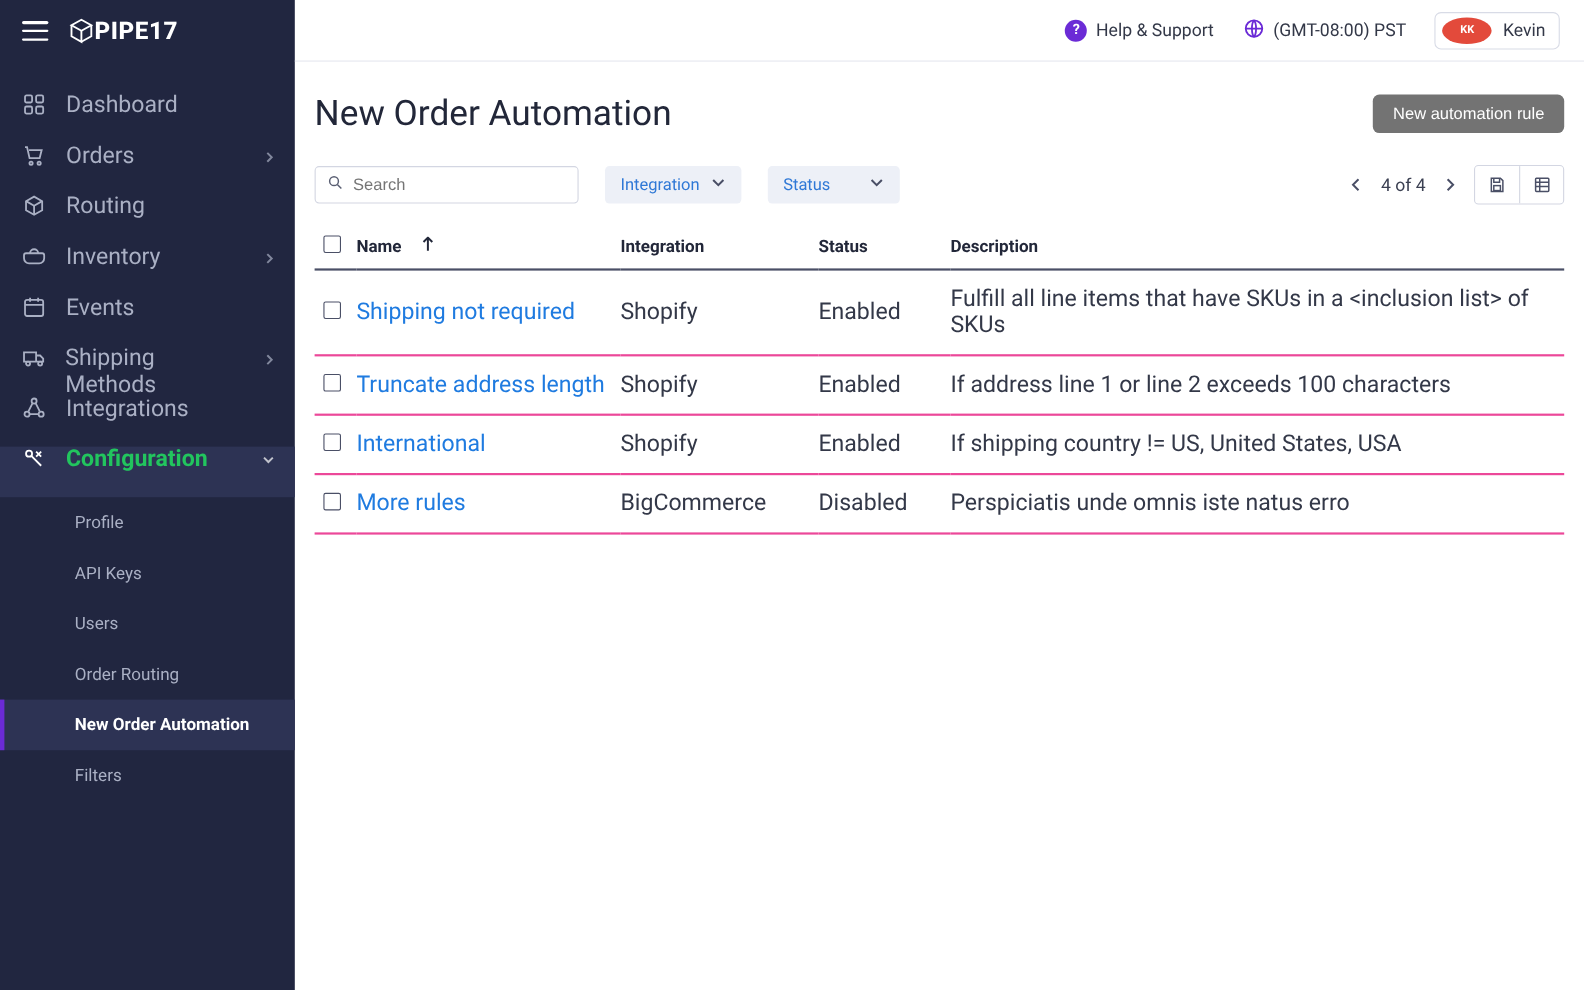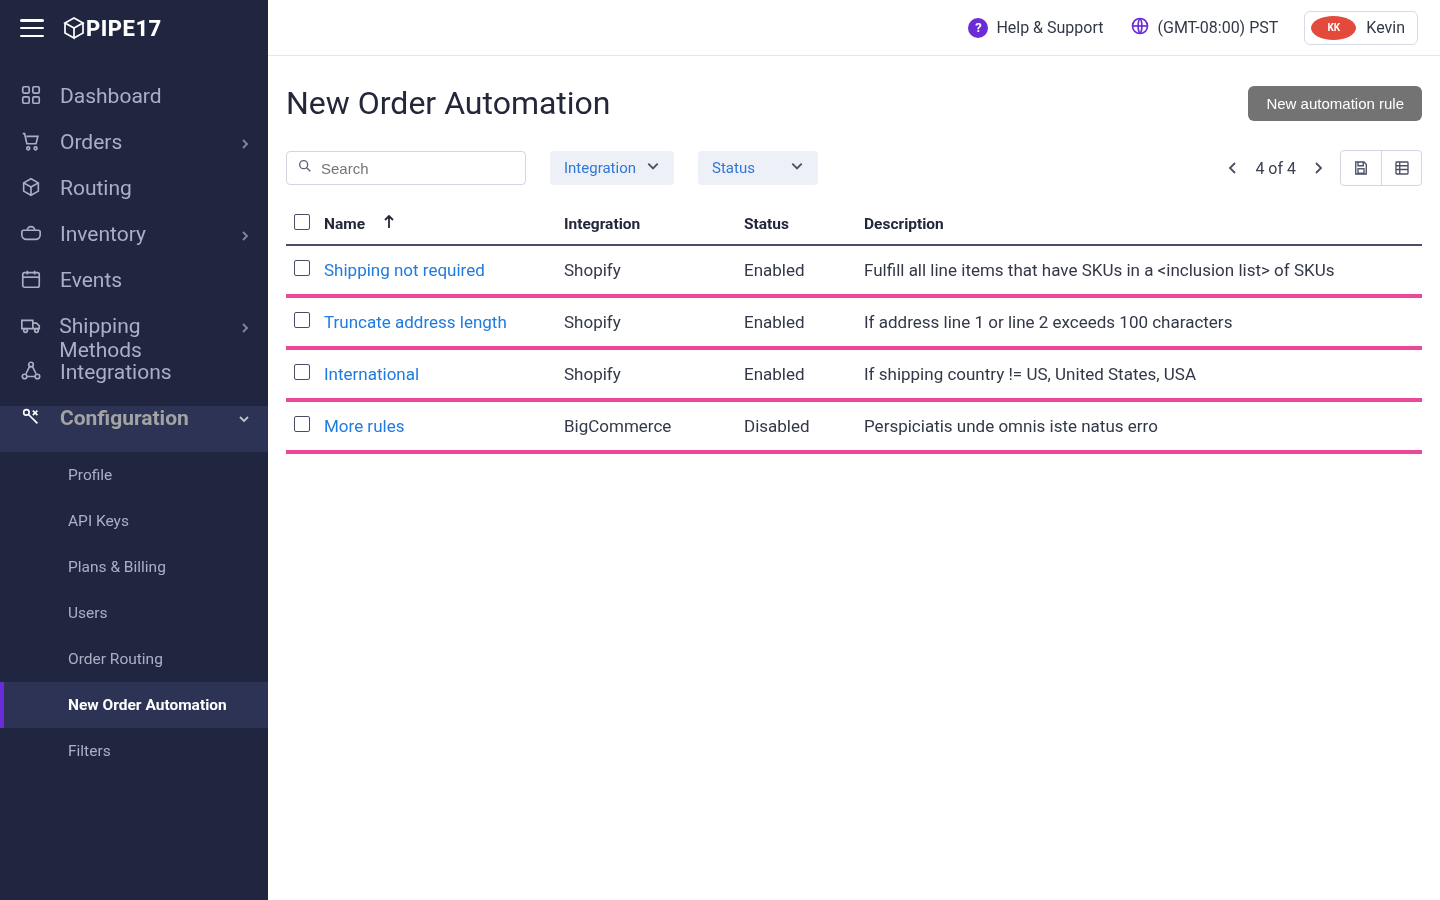--- a/index.html
+++ b/index.html
@@ -10,21 +10,21 @@
   .sidebar { width: 268px; background: #212640; color: #c4c7d6; display: flex; flex-direction: column; flex-shrink: 0; }
   .sb-top { height: 56px; display: flex; align-items: center; padding: 0 20px; gap: 18px; }
   .hamburger { width: 24px; height: 18px; display: flex; flex-direction: column; justify-content: space-between; cursor: pointer; }
   .hamburger span { display: block; height: 2.5px; background: #fff; border-radius: 2px; }
   .logo { display: flex; align-items: center; gap: 0; color: #fff; font-weight: 800; letter-spacing: 0.5px; font-size: 22px; }
   .logo-cube { width: 24px; height: 24px; display: inline-flex; }
   .nav { padding-top: 28px; display: flex; flex-direction: column; }
   .nav-item { display: flex; align-items: flex-start; height: 46px; padding: 0 18px; gap: 16px; color: #aab0c4; cursor: pointer; font-size: 21px; }
   .nav-item .icon { width: 26px; display: flex; justify-content: center; }
   .nav-item .chev { margin-left: auto; opacity: 0.7; }
-  .nav-item.active { background: #2d3354; color: #a3a3a3; }
+  .nav-item.active { background: #2d3354; color: #22c55e; }
   .sub-nav { display: flex; flex-direction: column; }
   .sub-item { height: 46px; display: flex; align-items: center; padding-left: 68px; font-size: 15.5px; color: #aab0c4; cursor: pointer; }
   .sub-item.active { background: #2d3354; color: #fff; font-weight: 700; position: relative; }
   .sub-item.active::before { content: ""; position: absolute; left: 0; top: 0; bottom: 0; width: 4px; background: #6b2bd6; }
 
   
   .main { flex: 1; display: flex; flex-direction: column; }
   .topbar { height: 56px; border-bottom: 1px solid #e5e7ef; display: flex; align-items: center; justify-content: flex-end; padding: 0 22px; gap: 26px; color: #333848; }
   .tb-item { display: flex; align-items: center; gap: 8px; font-size: 16px; cursor: pointer; }
   .tb-help-icon { width: 20px; height: 20px; border-radius: 50%; background: #6b2bd6; color: #fff; display: flex; align-items: center; justify-content: center; font-size: 13px; font-weight: 700; }
@@ -46,21 +46,21 @@
   .pager { margin-left: auto; display: flex; align-items: center; gap: 16px; color: #3b4052; }
   .pager-arrows { display: flex; gap: 14px; }
   .pager-arrows svg { width: 12px; height: 12px; cursor: pointer; }
   .right-icons { display: flex; border: 1px solid #d3d6e2; border-radius: 4px; overflow: hidden; }
   .right-icons .cell { width: 40px; height: 34px; display: flex; align-items: center; justify-content: center; cursor: pointer; }
   .right-icons .cell + .cell { border-left: 1px solid #d3d6e2; }
 
   
   table { width: 100%; border-collapse: collapse; }
   thead th { text-align: left; font-weight: 700; color: #222739; border-bottom: 2px solid #4a4f66; padding: 10px 10px 10px 0; font-size: 15.5px; }
-  tbody td { border-bottom: 4px solid #ec4899; padding: 14px 10px 14px 0; font-size: 17px; color: #333848; vertical-align: middle; }
+  tbody td { border-bottom: 2px solid #ec4899; padding: 14px 10px 14px 0; font-size: 21px; color: #333848; vertical-align: middle; }
   td.link { color: #1f7be0; cursor: pointer; }
   .checkbox { width: 16px; height: 16px; border: 1.5px solid #4a4f66; border-radius: 2px; display: inline-block; cursor: pointer; }
   th:first-child, td:first-child { width: 38px; padding-left: 8px; }
   th.name-col { width: 240px; }
   th.int-col { width: 180px; }
   th.stat-col { width: 120px; }
   .sort-caret { margin-left: 14px; display: inline-flex; }
   .sort-caret svg { width: 12px; height: 14px; }
 </style>
 </head>
@@ -195,23 +195,20 @@
           </svg>
       </span>
     </div>
 
     <div class="sub-nav">
       <div class="sub-item">
           <span>Profile</span>
         </div>
       <div class="sub-item">
           <span>API Keys</span>
-        </div>
-      <div class="sub-item">
-          <span>Plans &amp; Billing</span>
         </div>
       <div class="sub-item">
           <span>Users</span>
         </div>
       <div class="sub-item">
           <span>Order Routing</span>
         </div>
       <div class="sub-item active">
           <span>New Order Automation</span>
         </div>

